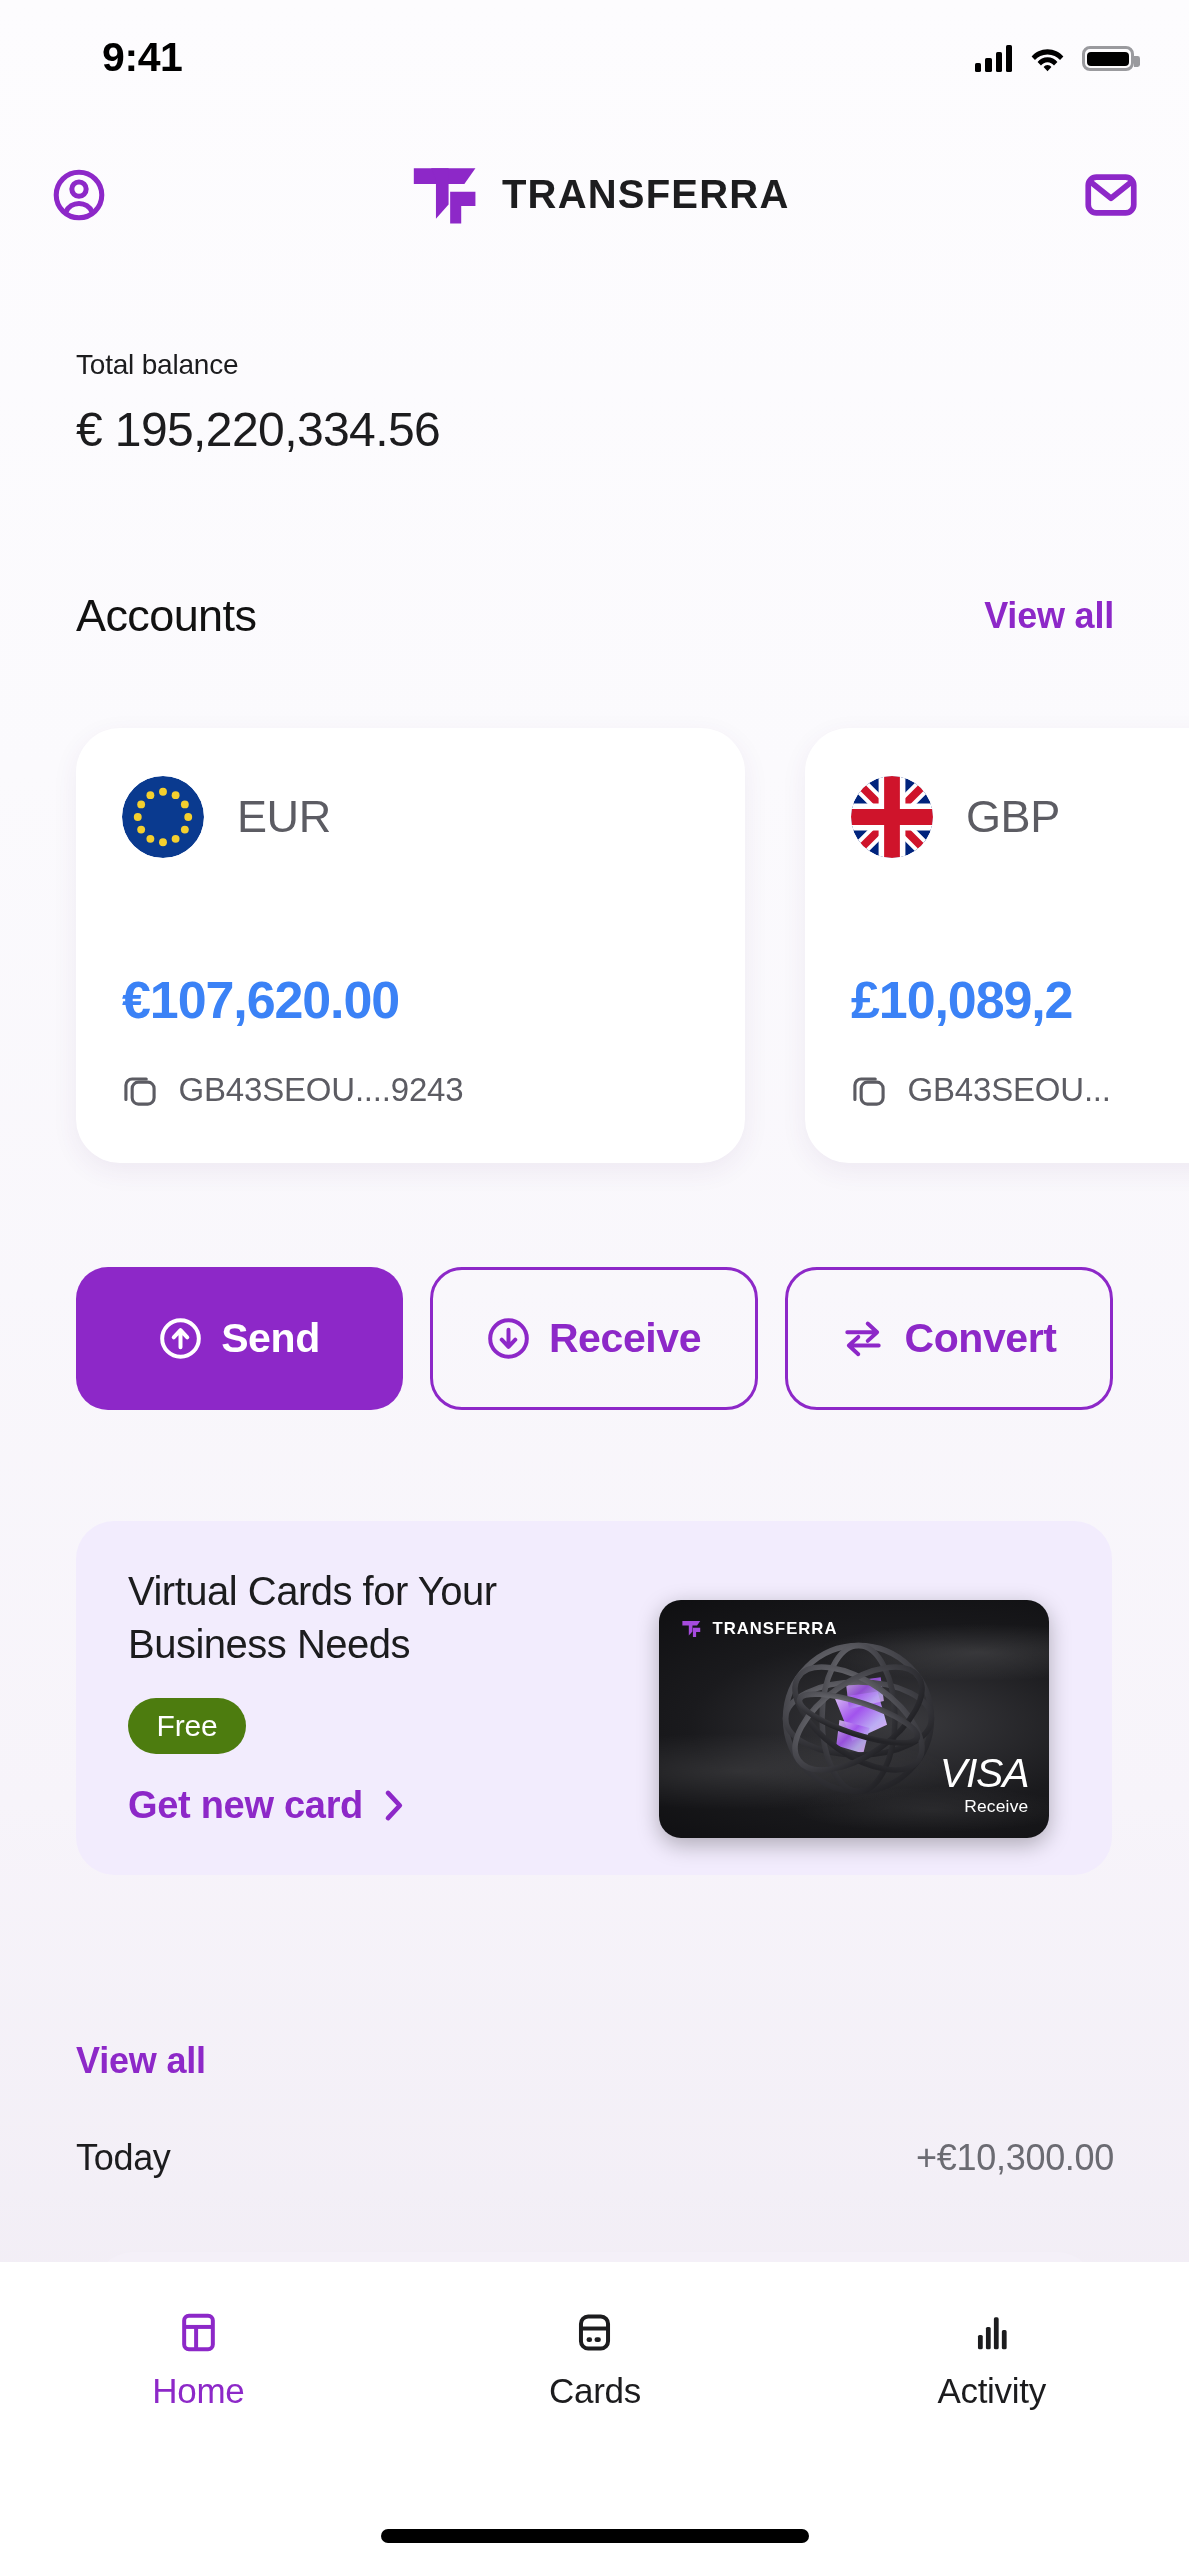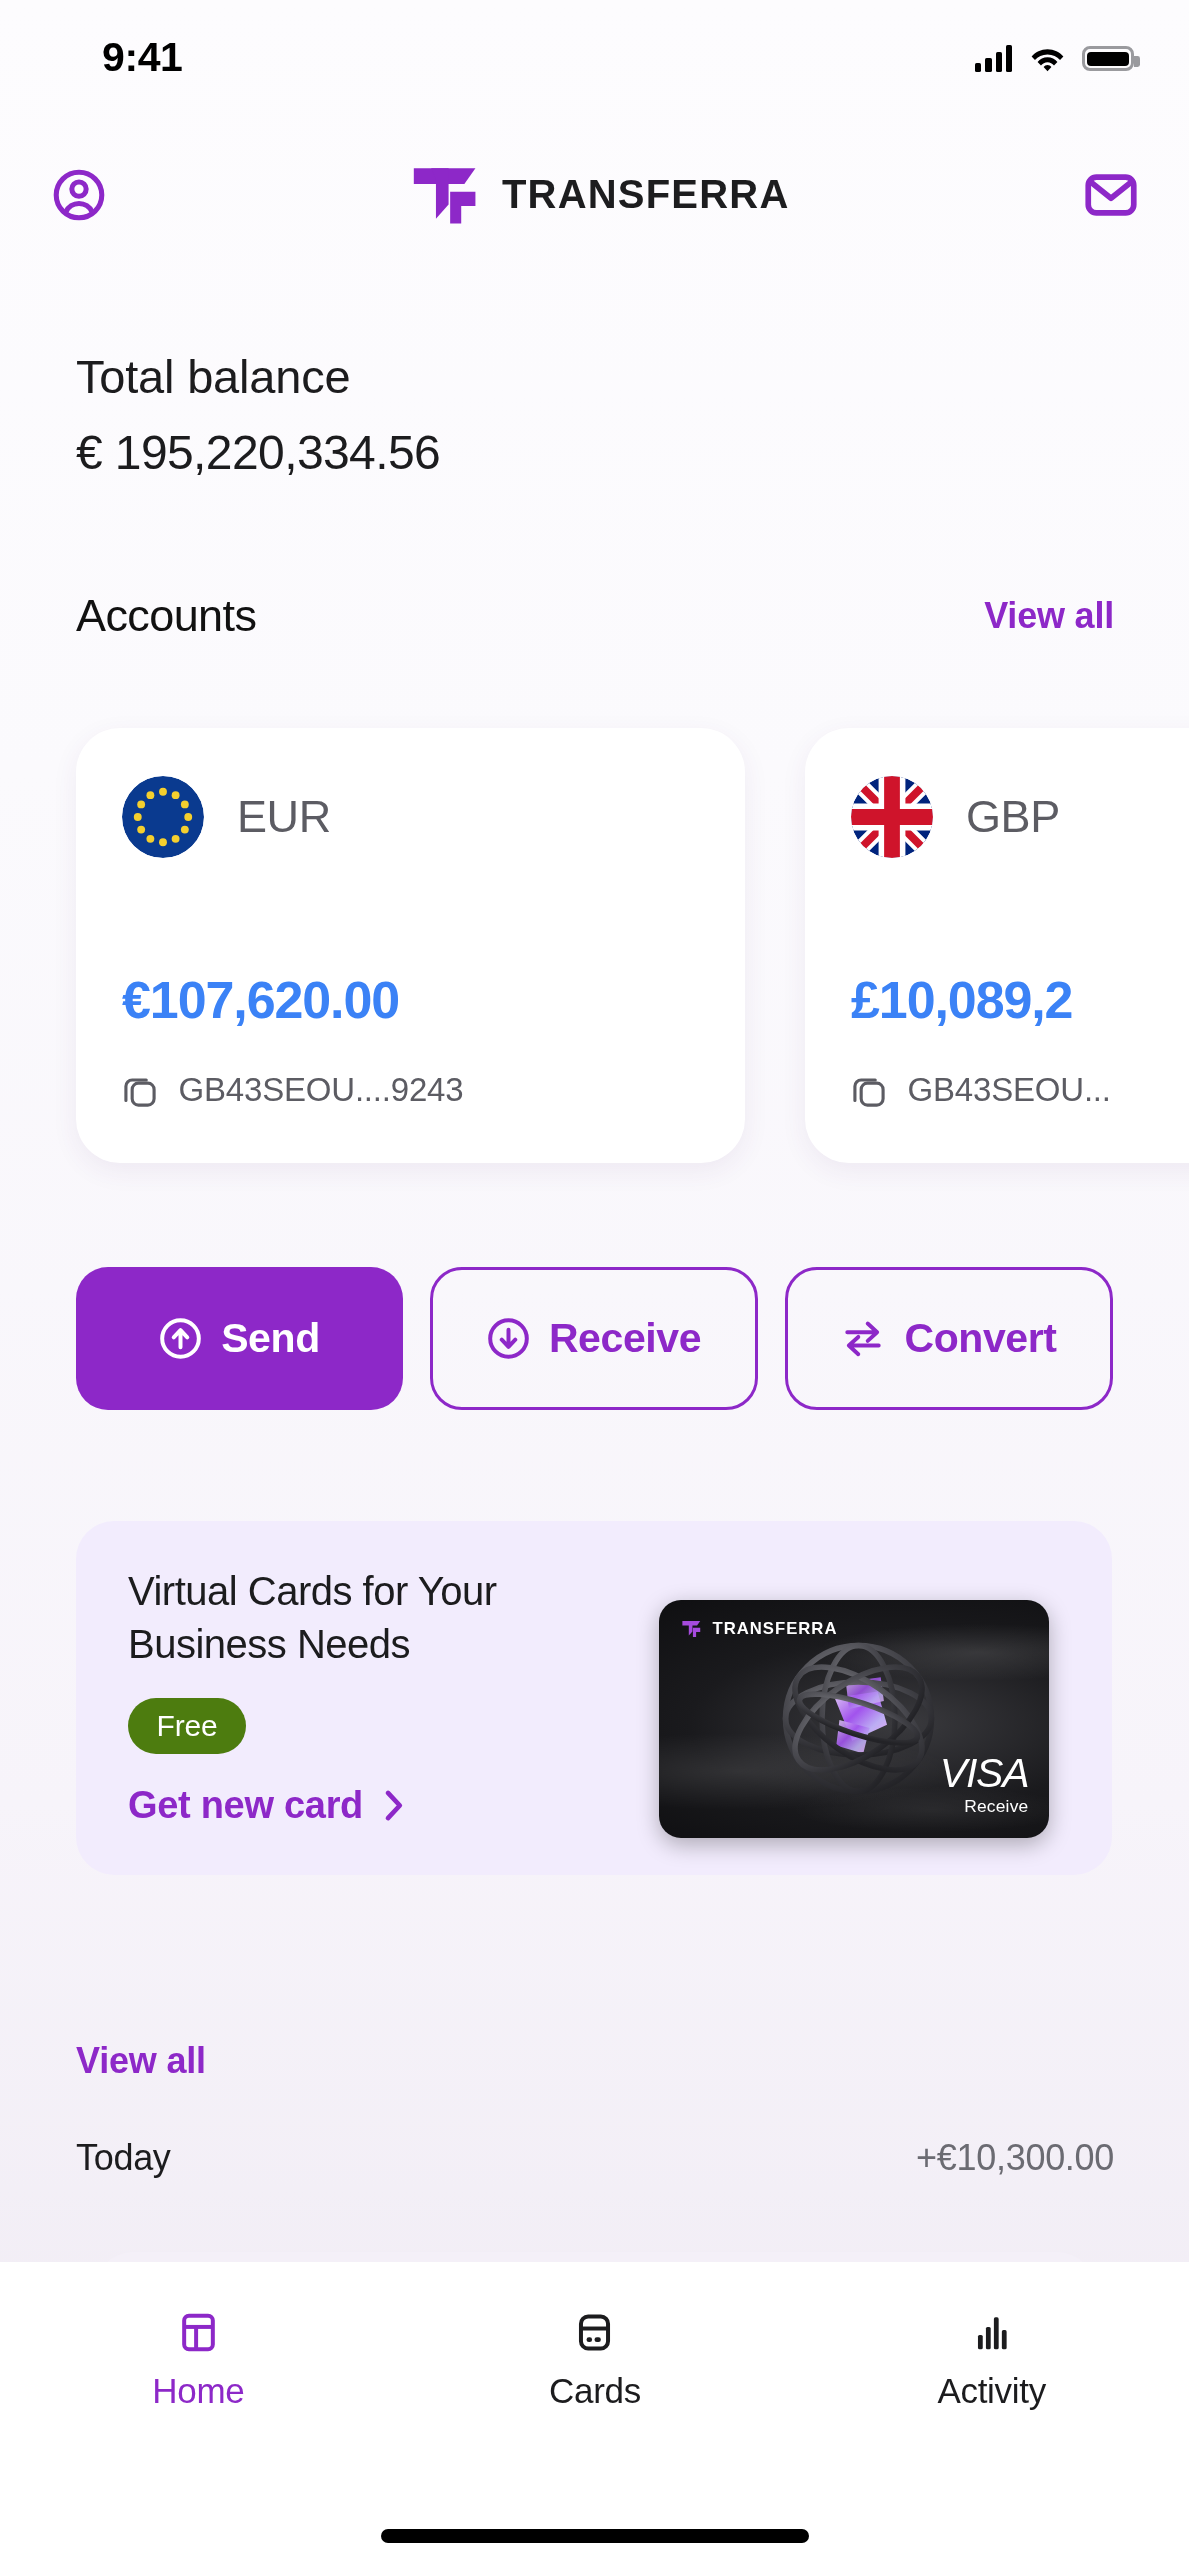--- a/index.html
+++ b/index.html
@@ -52,21 +52,21 @@
   }
   .logo-wrap { display:flex; align-items:center; gap:17.4px; margin-left:8px; }
   .logo-mark { width:76px; height:60px; }
   .logo-text {
     font-size:40px; font-weight:700; letter-spacing:1.2px; color:#1d1d1f;
   }
   .icon-btn { width:60px; height:60px; display:flex; align-items:center; justify-content:center; }
 
   
   .balance { position:absolute; top:349px; left:76px; }
-  .balance-label { font-size:47px; color:#1c1c1e; letter-spacing:-0.2px; }
+  .balance-label { font-size:28px; color:#1c1c1e; letter-spacing:-0.2px; }
   .balance-value {
     font-size:48px; font-weight:500; color:#1c1c1e; margin-top:20.6px; letter-spacing:-0.6px;
   }
 
   
   .sec-head {
     position:absolute; left:76px; right:76px;
     display:flex; align-items:center; justify-content:space-between;
   }
   .sec-title { font-size:45px; font-weight:400; color:#111; letter-spacing:-0.6px; }
@@ -86,21 +86,21 @@
   }
   .acct-top { display:flex; align-items:center; gap:33px; }
   .flag { width:82px; height:82px; border-radius:50%; overflow:hidden; flex:0 0 82px; }
   .acct-code { font-size:45px; color:#5c5c63; letter-spacing:-0.4px; }
   .acct-amount {
     position:absolute; left:46px; bottom:133px;
     font-size:52px; font-weight:700; color:#3b82f6; letter-spacing:-1.1px; white-space:nowrap;
   }
   .acct-iban {
     position:absolute; left:46px; bottom:54px;
-    display:flex; align-items:flex-end; gap:20.6px;
+    display:flex; align-items:center; gap:20.6px;
     font-size:33px; color:#5c5c63; white-space:nowrap; letter-spacing:-0.2px;
   }
 
   
   .actions {
     position:absolute; top:1267px; left:76px; right:0;
     display:flex; gap:27px;
   }
   .act-btn {
     height:143px; border-radius:32px;

